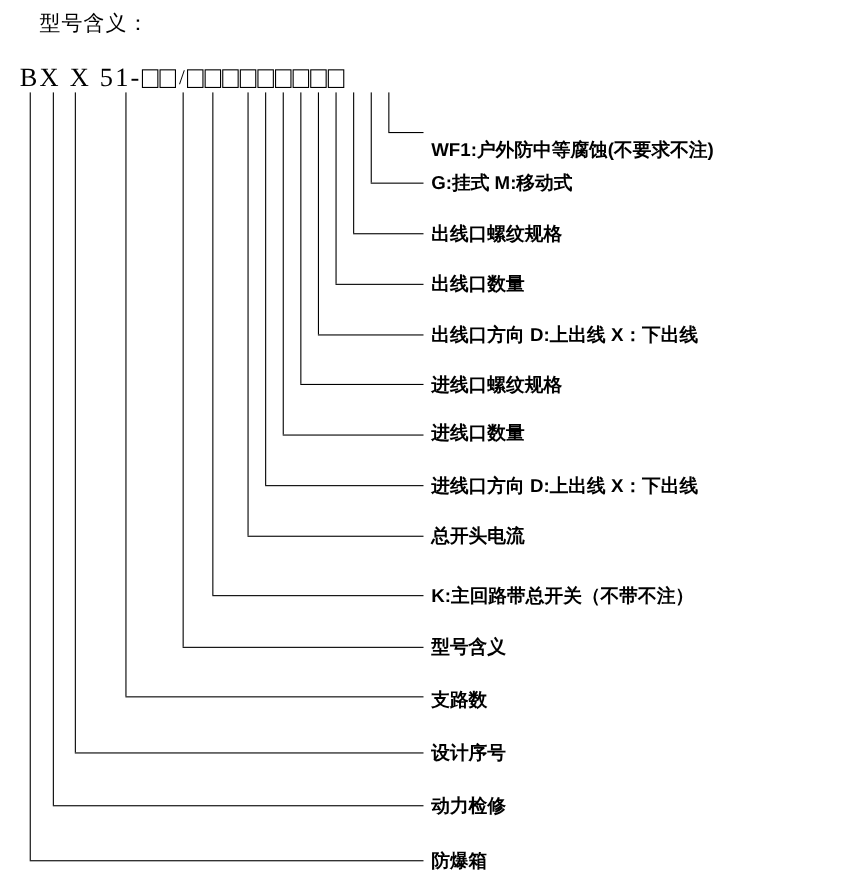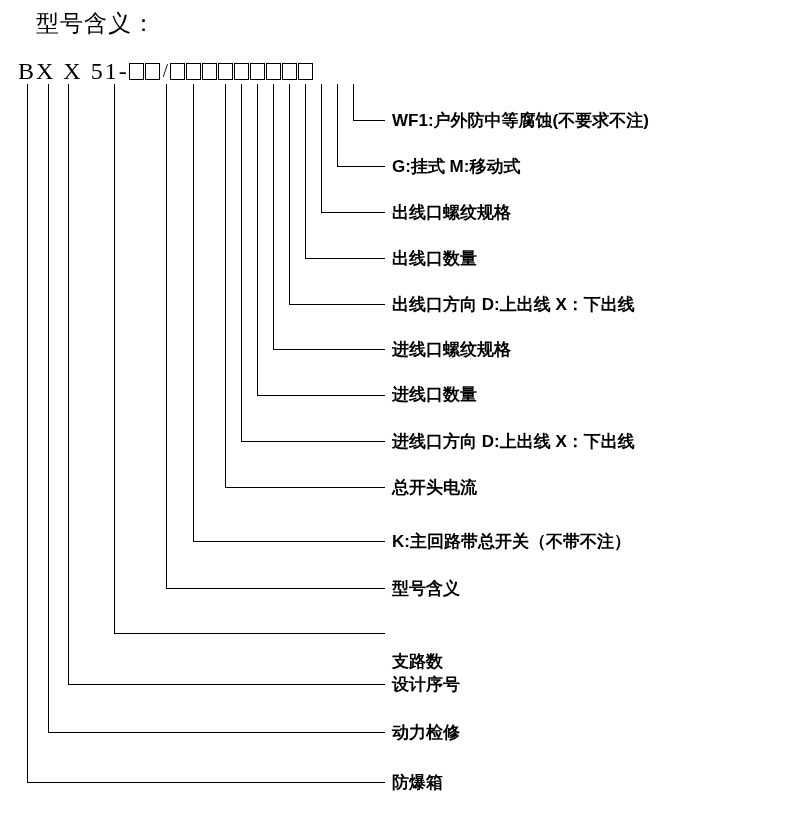--- a/index.html
+++ b/index.html
@@ -13,21 +13,21 @@
     height: 813px;
     background: #ffffff;
     font-family: "Liberation Serif", "DejaVu Serif", serif;
     color: #000000;
     overflow: hidden;
   }
   .title {
     position: absolute;
     left: 36px;
     top: 8px;
-    font-size: 23px;
+    font-size: 19px;
     font-family: "Liberation Serif", "DejaVu Serif", serif;
     letter-spacing: 1px;
     white-space: nowrap;
   }
   
   .code-row {
     position: absolute;
     left: 18px;
     top: 58px;
     height: 26px;
@@ -134,29 +134,29 @@
 
   <div class="vline" style="left:68px; top:84px; height:600px;"></div>
   <div class="hline" style="left:68px; top:684px; width:317px;"></div>
 
   <div class="vline" style="left:48px; top:84px; height:648px;"></div>
   <div class="hline" style="left:48px; top:732px; width:337px;"></div>
 
   <div class="vline" style="left:27px; top:84px; height:698px;"></div>
   <div class="hline" style="left:27px; top:782px; width:358px;"></div>
 
-  <div class="label" style="left:392px; top:112px;">WF1:户外防中等腐蚀(不要求不注)</div>
+  <div class="label" style="left:392px; top:128px;">WF1:户外防中等腐蚀(不要求不注)</div>
   <div class="label" style="left:392px; top:158px;">G:挂式 M:移动式</div>
   <div class="label" style="left:392px; top:204px;">出线口螺纹规格</div>
   <div class="label" style="left:392px; top:250px;">出线口数量</div>
   <div class="label" style="left:392px; top:296px;">出线口方向 D:上出线 X：下出线</div>
   <div class="label" style="left:392px; top:341px;">进线口螺纹规格</div>
   <div class="label" style="left:392px; top:387px;font-family:Liberation Mono, monospace;">进线口数量</div>
   <div class="label" style="left:392px; top:433px;">进线口方向 D:上出线 X：下出线</div>
   <div class="label" style="left:392px; top:479px;">总开头电流</div>
   <div class="label" style="left:392px; top:533px;">K:主回路带总开关（不带不注）</div>
   <div class="label" style="left:392px; top:580px;">型号含义</div>
-  <div class="label" style="left:392px; top:653px;">支路数</div>
+  <div class="label" style="left:392px; top:628px;">支路数</div>
   <div class="label" style="left:392px; top:676px;">设计序号</div>
   <div class="label" style="left:392px; top:724px;">动力检修</div>
   <div class="label" style="left:392px; top:774px;">防爆箱</div>
 
 </div>
 
 </body></html>

